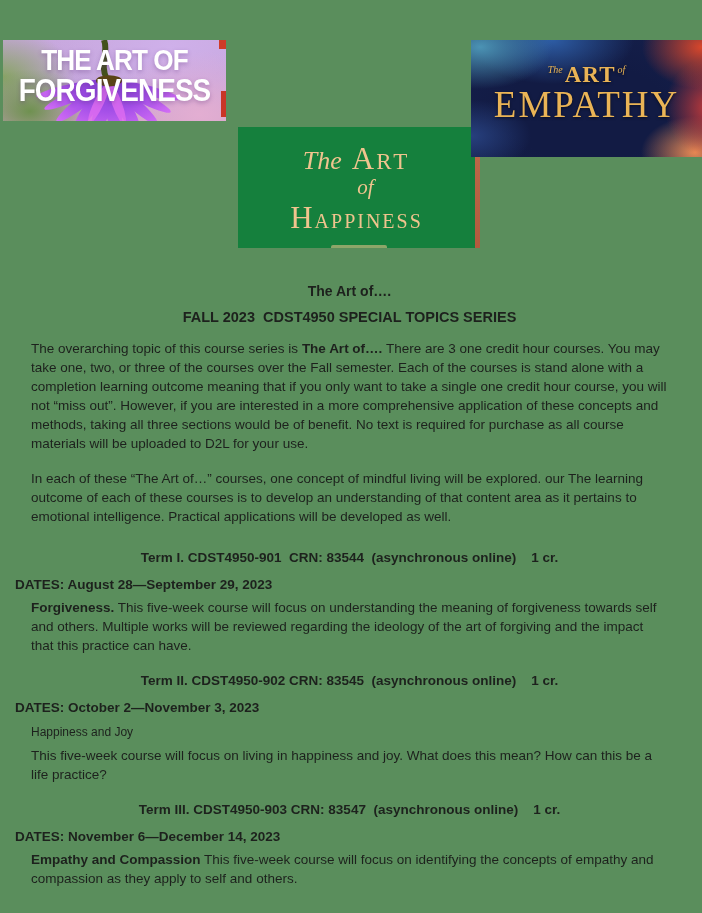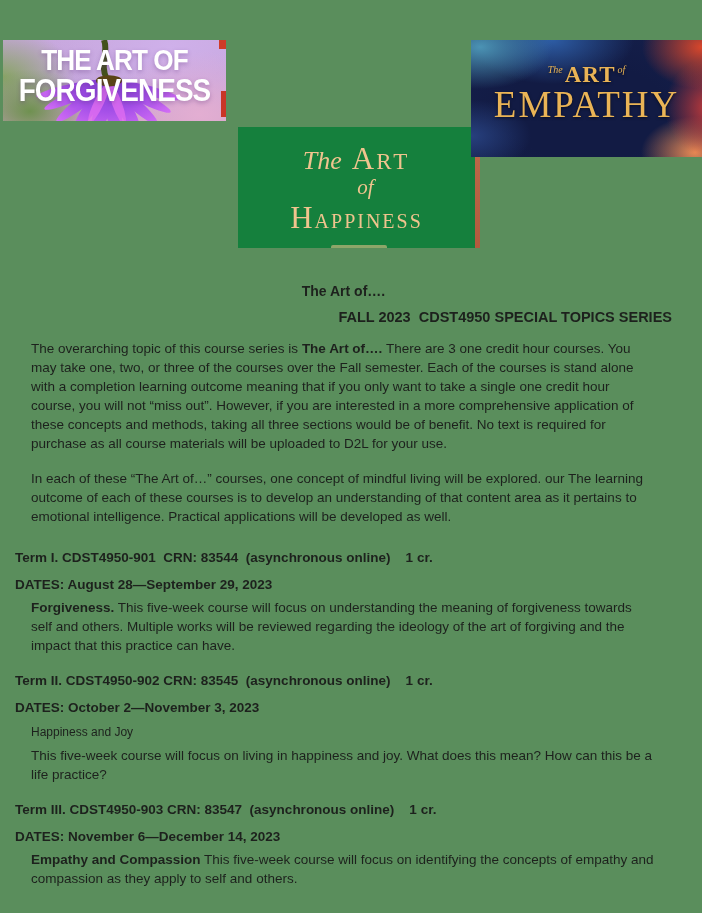--- a/index.html
+++ b/index.html
@@ -73,30 +73,30 @@
   .emp-inner{position:absolute;inset:0;display:flex;flex-direction:column;
     align-items:center;justify-content:flex-start;padding-top:23px;
     color:#eab456;text-shadow:0 1px 3px rgba(0,0,0,.55);}
   .emp-line1{display:flex;align-items:flex-start;line-height:1;}
   .emp-the{font-size:10px;font-style:italic;margin:2px 2px 0 0;}
   .emp-art{font-size:23px;font-weight:bold;letter-spacing:1px;}
   .emp-of{font-size:10px;font-style:italic;margin:2px 0 0 2px;}
   .emp-title{font-size:37px;letter-spacing:2px;line-height:1.05;}
 
   
-  .content{position:absolute;left:0;right:16px;top:277px;padding:0 14px 0 15px;}
+  .content{position:absolute;left:0;right:4px;top:277px;padding:0 14px 0 15px;}
   .center{text-align:center;white-space:pre-wrap;}
   .bold{font-weight:bold;}
   .doc-title{font-size:14px;line-height:17px;margin:6px 0 0;}
-  .doc-series{font-size:14.5px;line-height:17px;margin:9px 0 0;text-align:right;}
+  .doc-series{font-size:14.5px;line-height:17px;margin:9px 0 0;}
   .doc-instructor{font-size:14px;line-height:17px;margin:10px 0 0;}
   .body-text{font-size:13.5px;line-height:19px;margin:16px;}
   .p1{margin-top:13px;}
   .p2{margin-top:6px;}
-  .term-heading{font-size:13.5px;line-height:19px;font-weight:bold;
+  .term-heading{font-size:13.5px;line-height:19px;font-weight:bold;text-align:center;
     white-space:pre-wrap;margin:5px 0 0;}
   .term-heading.first{margin-top:22px;}
   .dates{font-size:13.5px;line-height:19px;font-weight:bold;margin:8px 0 0;}
   .course{margin-top:4px;}
   .course-lead{font-size:12px;line-height:19px;font-weight:normal;margin:6px 16px 0;}
 </style>
 </head>
 <body>
 
 <div class="banner" id="banner-forgiveness">

